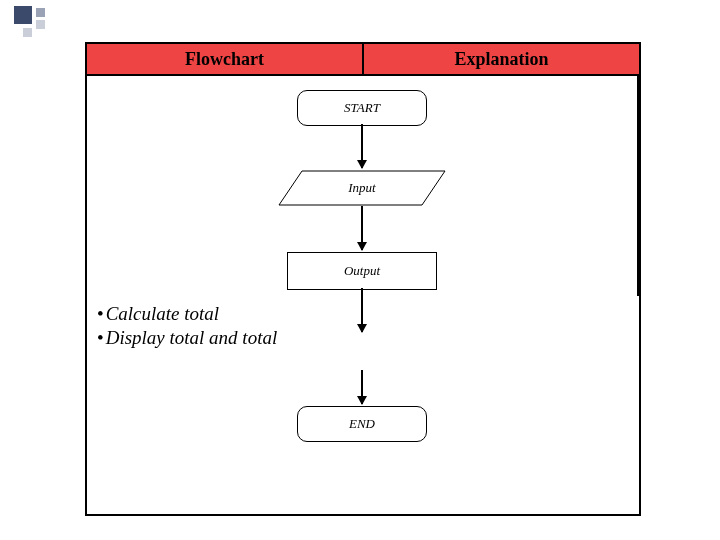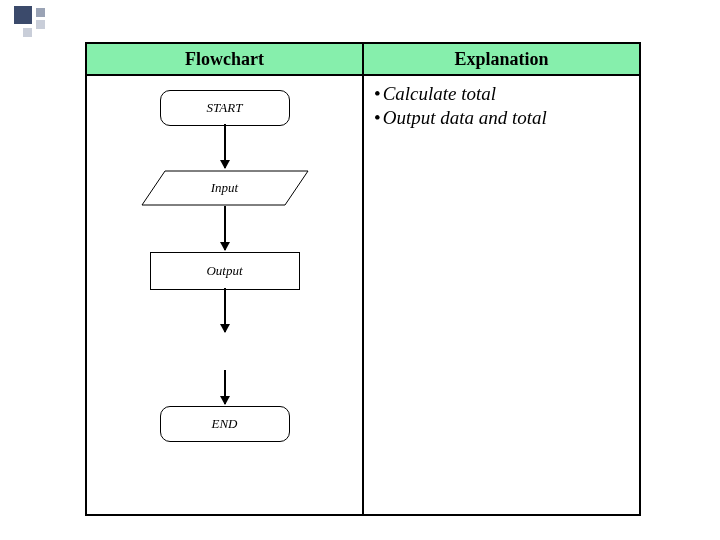--- a/index.html
+++ b/index.html
@@ -35,32 +35,33 @@
     border-bottom: 2px solid #000;
     background: #fff;
   }
   .header-row {
     display: flex;
     height: 30px;
     border-bottom: 2px solid #000;
   }
   .header-cell {
     flex: 1;
-    background: #86efac;
+    background: #ef4444;
     display: flex;
     align-items: center;
     justify-content: center;
     font-weight: bold;
     font-size: 18px;
     font-family: Liberation Serif, serif;
   }
   .header-cell.left  { border-right: 2px solid #000; }
   .body-row {
     display: flex;
     height: calc(100% - 30px);
+    flex-direction: column;
   }
   .body-cell {
     flex: 1;
     position: relative;
   }
   .body-cell.left { border-right: 2px solid #000; }
 
   
   .expl {
     padding: 6px 10px 0 10px;
@@ -188,17 +189,17 @@
 
         <div class="shape terminator s-end">
           <span>END</span>
         </div>
 
       </div>
     </div>
     <div class="body-cell">
       <div class="expl">
         <div class="line">Calculate total</div>
-        <div class="line">Output data and total</div>
+        <div class="line">Display total and total</div>
       </div>
     </div>
   </div>
 </div>
 
 </body></html>

